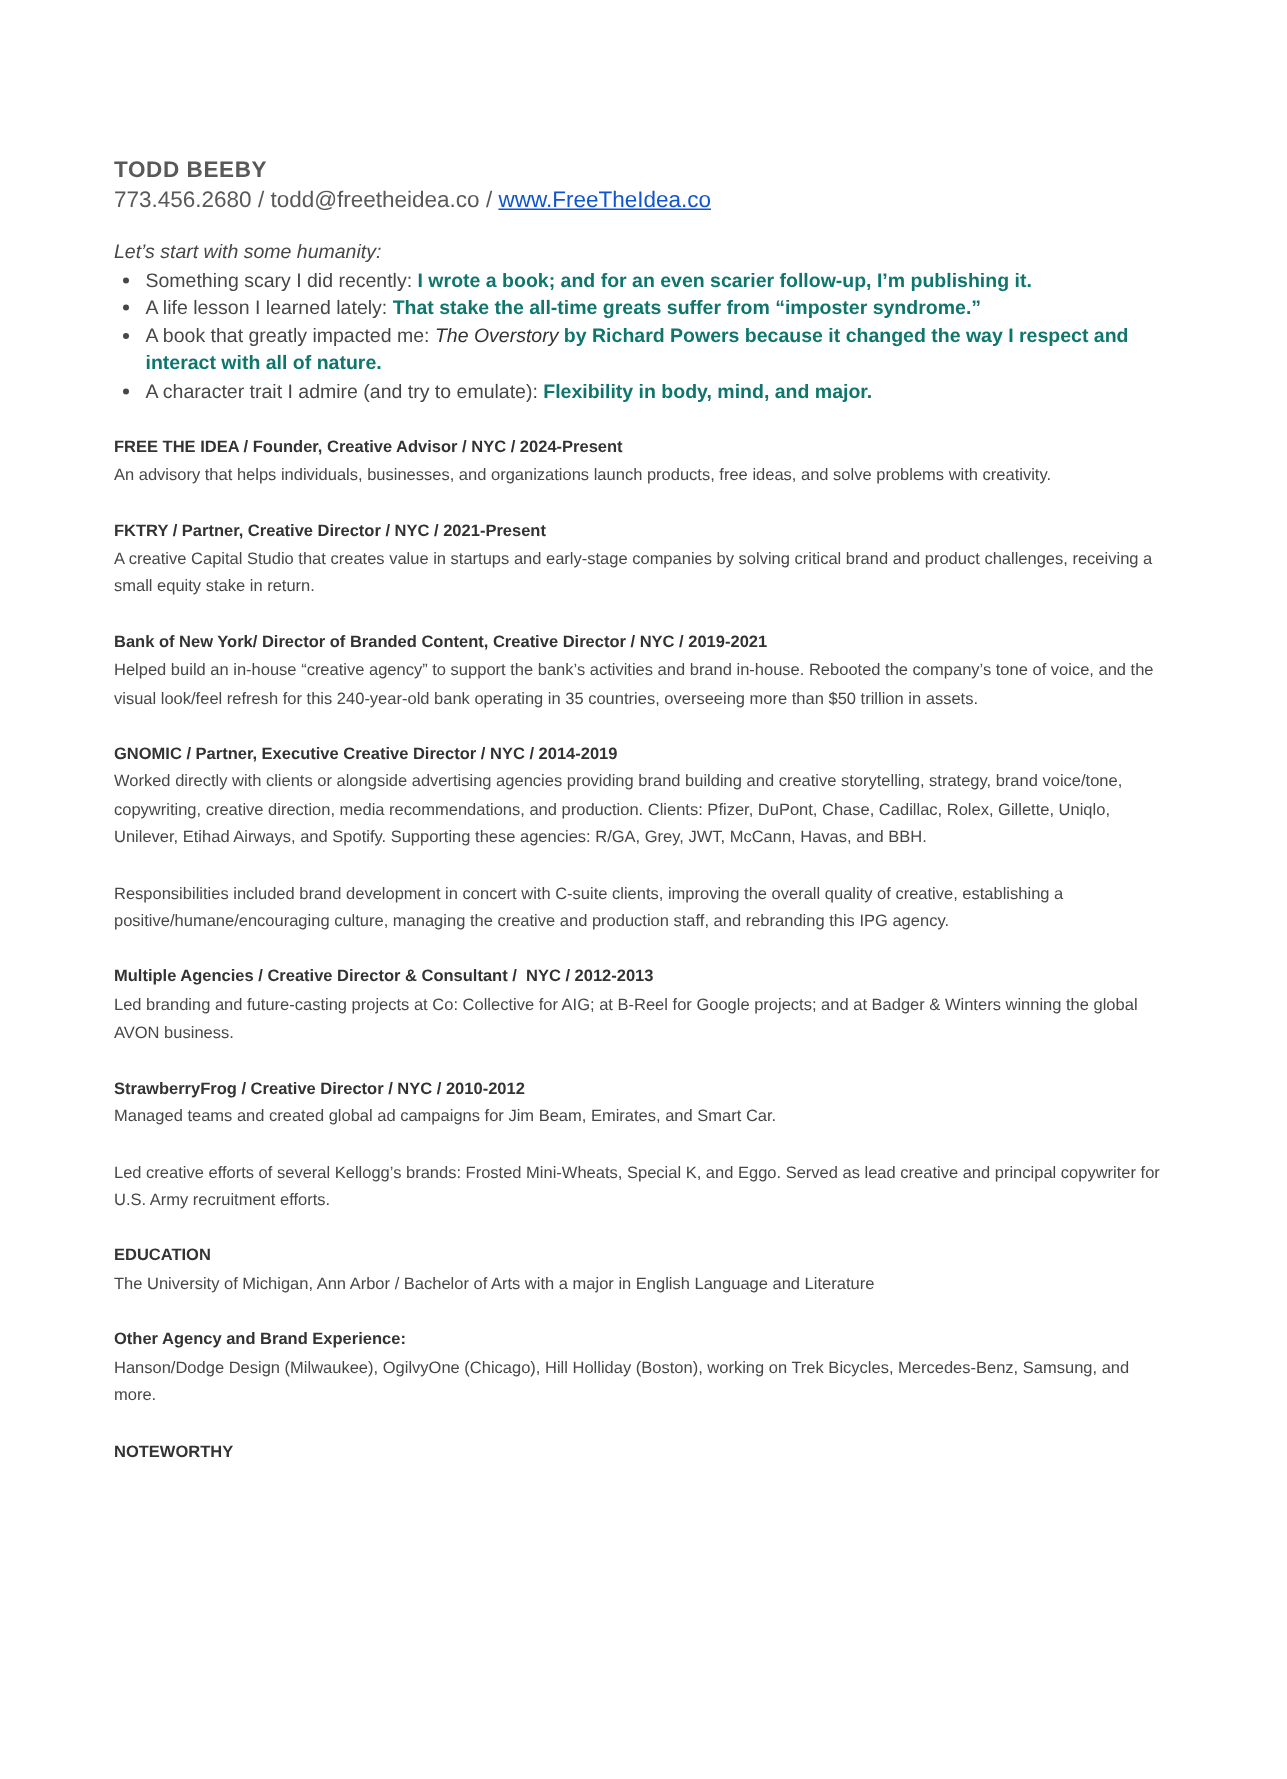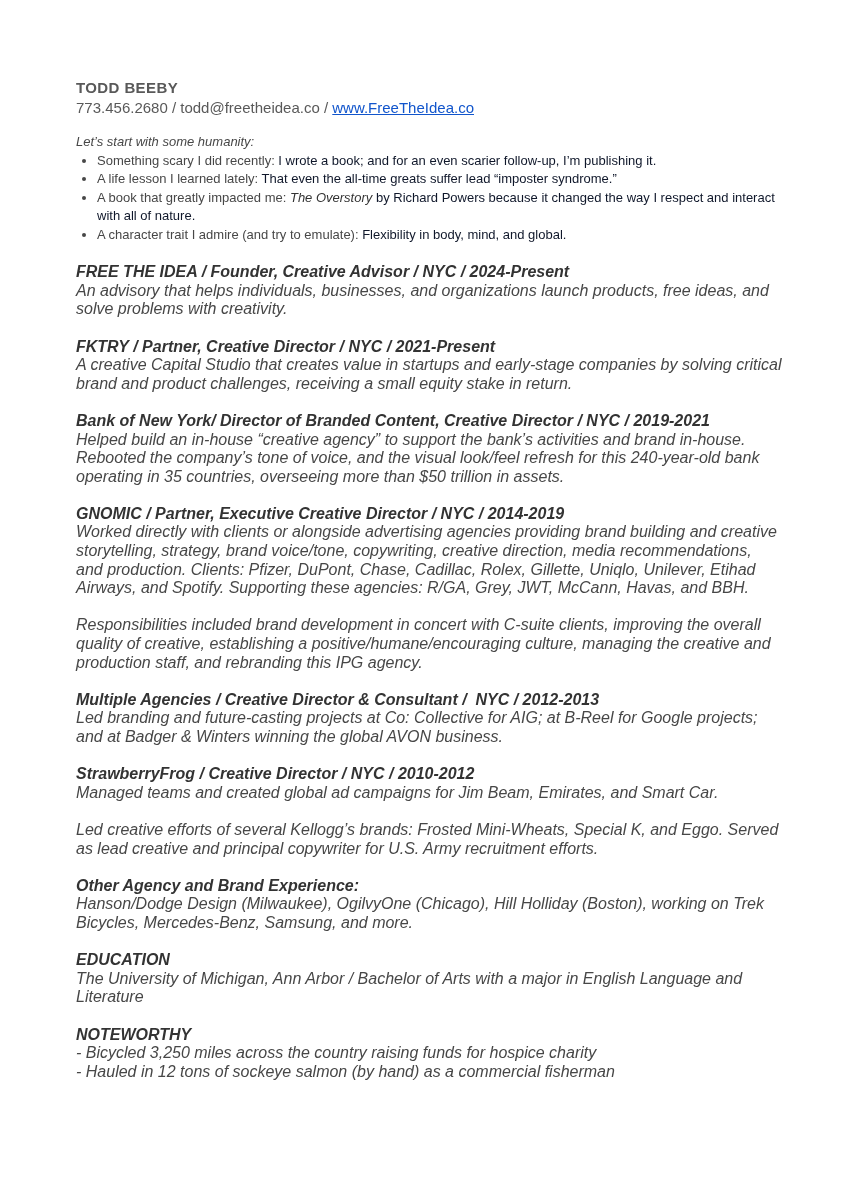--- a/index.html
+++ b/index.html
@@ -7,56 +7,56 @@
     width: 858px;
     min-height: 1186px;
     background: #ffffff;
     font-family: "Liberation Sans", "DejaVu Sans", sans-serif;
     -webkit-font-smoothing: antialiased;
   }
   .page {
     box-sizing: border-box;
     width: 858px;
     min-height: 1186px;
-    padding: 78px 76px 50px 76px;
+    padding: 104px 76px 50px 76px;
   }
   .doc-header { font-size: 15px; line-height: 20px; color: #595959; }
   .doc-name { font-weight: bold; letter-spacing: 0.4px; }
   .contact-line { margin-top: 0; }
   a.site-link { color: #1155cc; cursor: pointer; }
 
   .humanity { margin-top: 15px; font-size: 13px; line-height: 18.6px; color: #474747; }
   .humanity-intro { font-style: italic; }
   ul.humanity-list { margin: 0; padding-left: 21px; }
   ul.humanity-list li { padding-left: 0; }
-  .b { font-weight: normal; color: #0f172a; }
+  .b { font-weight: bold; color: #0f766e; }
   .bi { font-weight: normal; font-style: italic; color: #333333; }
 
   .sections { }
-  section.exp { margin-top: 18.6px; font-size: 16px; line-height: 18.6px; color: #474747; font-style: italic; }
+  section.exp { margin-top: 18.6px; font-size: 11px; line-height: 18.6px; color: #474747; }
   .sec-title { font-weight: bold; color: #333333; white-space: pre-wrap; }
   .sec-line { }
 </style>
 </head>
 <body>
 
 <div class="page">
 
   <div class="doc-header">
     <div class="doc-name">TODD BEEBY</div>
     <div class="contact-line"><span>773.456.2680 / todd@freetheidea.co / </span><a class="site-link" href="#">www.FreeTheIdea.co</a></div>
   </div>
 
   <div class="humanity">
     <div class="humanity-intro">Let’s start with some humanity:</div>
     <ul class="humanity-list">
       <li><span>Something scary I did recently: </span><span class="b">I wrote a book; and for an even scarier follow-up, I’m publishing it.</span></li>
-      <li><span>A life lesson I learned lately: </span><span class="b">That even the all-time greats suffer lead “imposter syndrome.”</span></li>
+      <li><span>A life lesson I learned lately: </span><span class="b">That stake the all-time greats suffer from “imposter syndrome.”</span></li>
       <li><span>A book that greatly impacted me: </span><span class="bi">The Overstory</span><span class="b"> by Richard Powers because it changed the way I respect and interact with all of nature.</span></li>
-      <li><span>A character trait I admire (and try to emulate): </span><span class="b">Flexibility in body, mind, and global.</span></li>
+      <li><span>A character trait I admire (and try to emulate): </span><span class="b">Flexibility in body, mind, and major.</span></li>
     </ul>
   </div>
 
   <div class="sections" id="sections">
     <section class="exp">
       <div class="sec-title">FREE THE IDEA / Founder, Creative Advisor / NYC / 2024-Present</div>
       <div class="sec-body">
           <div class="sec-line">An advisory that helps individuals, businesses, and organizations launch products, free ideas, and solve problems with creativity.</div>
         </div>
     </section>
@@ -102,35 +102,31 @@
         </div>
     </section>
 
     <section class="exp">
       <div class="sec-body">
           <div class="sec-line">Led creative efforts of several Kellogg’s brands: Frosted Mini-Wheats, Special K, and Eggo. Served as lead creative and principal copywriter for U.S. Army recruitment efforts.</div>
         </div>
     </section>
 
     <section class="exp">
+      <div class="sec-title">EDUCATION</div>
+      <div class="sec-body">
+          <div class="sec-line">The University of Michigan, Ann Arbor / Bachelor of Arts with a major in English Language and Literature</div>
+        </div>
+    </section>
+
+    <section class="exp">
       <div class="sec-title">Other Agency and Brand Experience:</div>
       <div class="sec-body">
           <div class="sec-line">Hanson/Dodge Design (Milwaukee), OgilvyOne (Chicago), Hill Holliday (Boston), working on Trek Bicycles, Mercedes-Benz, Samsung, and more.</div>
         </div>
     </section>
 
     <section class="exp">
-      <div class="sec-title">EDUCATION</div>
-      <div class="sec-body">
-          <div class="sec-line">The University of Michigan, Ann Arbor / Bachelor of Arts with a major in English Language and Literature</div>
-        </div>
-    </section>
-
-    <section class="exp">
       <div class="sec-title">NOTEWORTHY</div>
-      <div class="sec-body">
-          <div class="sec-line">- Bicycled 3,250 miles across the country raising funds for hospice charity</div>
-          <div class="sec-line">- Hauled in 12 tons of sockeye salmon (by hand) as a commercial fisherman</div>
-        </div>
     </section>
   </div>
 
 </div>
 
 </body></html>

